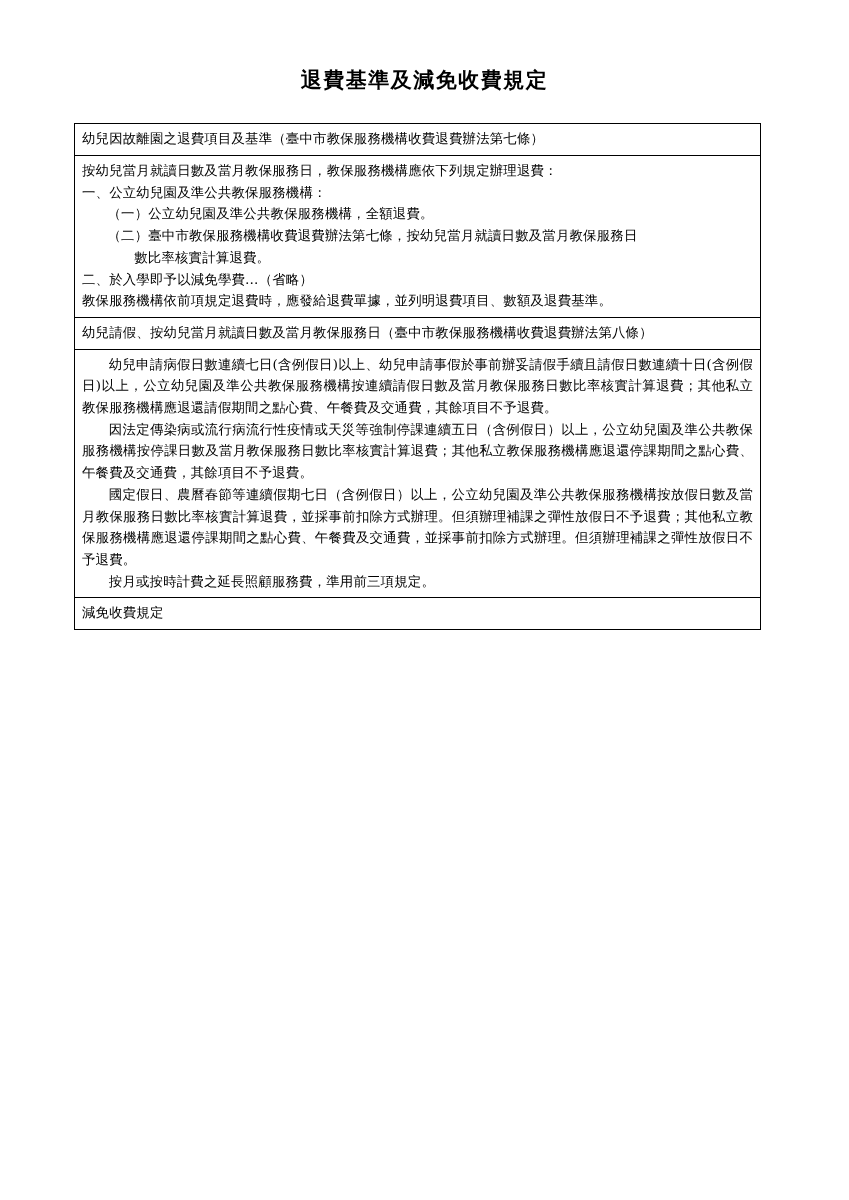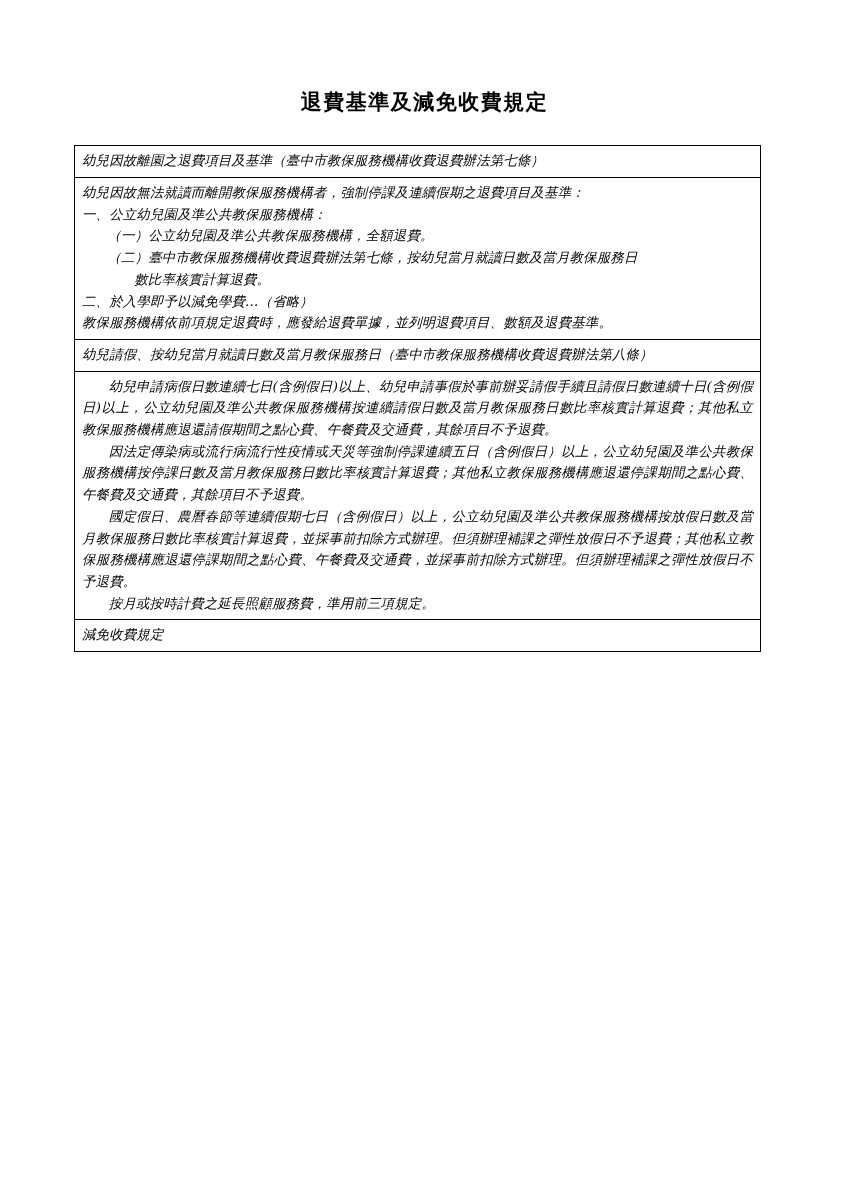--- a/index.html
+++ b/index.html
@@ -20,30 +20,29 @@
     height: 1200px;
     box-sizing: border-box;
     padding: 0;
   }
   .doc-title {
     text-align: center;
     font-size: 21px;
     font-weight: bold;
     letter-spacing: 1.5px;
     margin: 0;
-    padding-top: 88px;
+    padding-top: 66px;
     padding-bottom: 0;
     line-height: 1.3;
     font-family: "DejaVu Serif", "Liberation Serif", serif;
   }
   .table-wrap {
     margin: 30px 74px 18px 74px;
     width: 687px;
     box-sizing: border-box;
-    font-style: italic;
   }
   table.reg-table {
     border-collapse: collapse;
     width: 687px;
     table-layout: fixed;
     border: 1.6px solid #000;
   }
   table.reg-table td {
     border: 1.1px solid #000;
     padding: 4px 7px 5px 7px;
@@ -92,21 +91,21 @@
   <div class="table-wrap">
     <table class="reg-table">
       <tbody>
 
         <tr>
           <td class="section-head">幼兒因故離園之退費項目及基準（臺中市教保服務機構收費退費辦法第七條）</td>
         </tr>
 
         <tr>
           <td>
-            <div class="line lvl0">幼兒因故無法就讀而離開教保服務機構者，強制停課及連續假期之退費項目及基準：</div>
+            <div class="line lvl0">按幼兒當月就讀日數及當月教保服務日，教保服務機構應依下列規定辦理退費：</div>
             <div class="line lvl0">一、公立幼兒園及準公共教保服務機構：</div>
             <div class="line lvl-ind1">（一）公立幼兒園及準公共教保服務機構，全額退費。</div>
             <div class="line lvl-ind1">（二）臺中市教保服務機構收費退費辦法第七條，按幼兒當月就讀日數及當月教保服務日</div>
             <div class="line lvl-ind2">數比率核實計算退費。</div>
             <div class="line lvl0">二、於入學即予以減免學費…（省略）</div>
             <div class="line lvl0">教保服務機構依前項規定退費時，應發給退費單據，並列明退費項目、數額及退費基準。</div>
           </td>
         </tr>
 
         <tr>

